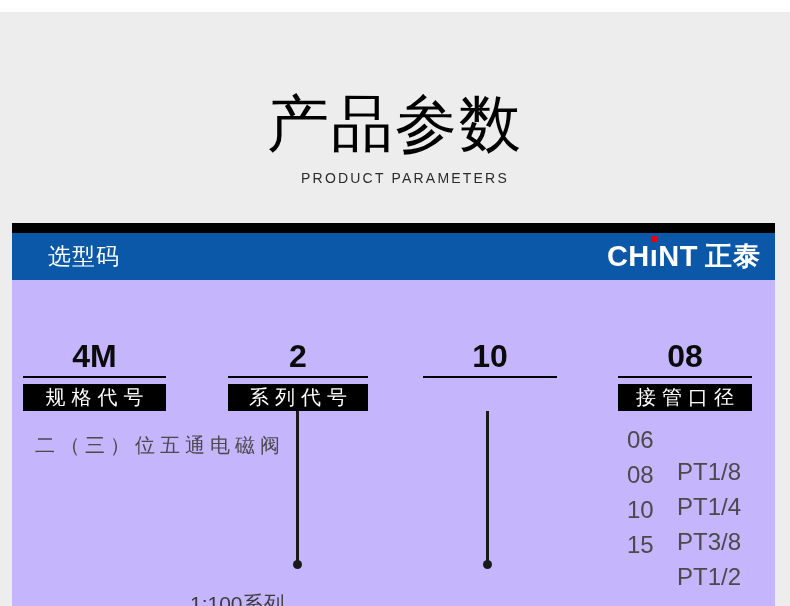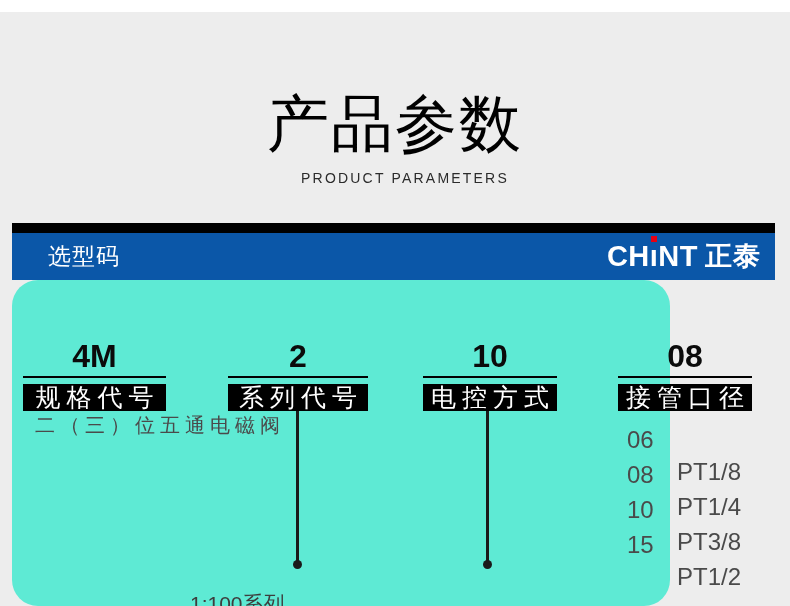--- a/index.html
+++ b/index.html
@@ -31,37 +31,37 @@
     position:absolute;left:36px;top:0;height:47px;line-height:47px;
     color:#fff;font-size:23px;letter-spacing:1px;
   }
   .logo{position:absolute;right:14px;top:0;height:47px;display:flex;align-items:center;gap:7px;}
   .logo-latin{color:#fff;font-weight:700;font-size:29px;letter-spacing:0.5px;line-height:1;margin-left:35px;}
   .logo-i{position:relative;display:inline-block;}
   .logo-dot{position:absolute;top:-6px;left:50%;margin-left:-3px;width:6px;height:6px;background:#e60012;}
   .logo-cjk{color:#fff;font-weight:700;font-size:27px;letter-spacing:1px;line-height:1;}
 
   
-  .card{position:absolute;left:12px;top:280px;width:658px;height:326px;background:#5eead4;border-radius:26px;}
+  .card{position:absolute;left:12px;top:280px;width:763px;height:326px;background:#c4b5fd;}
 
   
   .col{position:absolute;top:58px;text-align:center;}
   .c1{left:11px;width:143px;}
   .c2{left:216px;width:140px;}
   .c3{left:411px;width:134px;}
   .c4{left:606px;width:134px;}
   .code{font-size:32px;font-weight:700;color:#0b0b0b;height:36px;line-height:36px;}
   .rule{margin-top:2px;height:2px;background:#000;}
   .tag{
     margin-top:6px;height:27px;line-height:27px;background:#000;
-    color:#fff;font-size:25px;letter-spacing:6px;text-indent:6px;
+    color:#fff;font-size:20px;letter-spacing:6px;text-indent:6px;
   }
 
   .spec-note{
-    position:absolute;left:23px;top:132px;
+    position:absolute;left:23px;top:152px;
     font-size:20px;letter-spacing:5px;color:#4a4a4a;white-space:nowrap;
   }
 
   .pipe-table{position:absolute;left:615px;top:148px;}
   .pipe-row{display:flex;height:24px;line-height:24px;margin-bottom:11px;
     font-size:24px;color:#4a4a4a;}
   .pipe-num{width:50px;text-align:left;}
   .pipe-size{text-align:left;margin-top:32px;}
 
   .leader{position:absolute;top:131px;height:153px;width:3px;background:#1a1a1a;}
@@ -109,21 +109,20 @@
 
     <div class="col c2">
       <div class="code">2</div>
       <div class="rule"></div>
       <div class="tag">系列代号</div>
     </div>
 
     <div class="col c3">
       <div class="code">10</div>
       <div class="rule"></div>
-      <div class="tag">电控方式</div>
     </div>
 
     <div class="col c4">
       <div class="code">08</div>
       <div class="rule"></div>
       <div class="tag">接管口径</div>
     </div>
 
     <div class="spec-note">二（三）位五通电磁阀</div>
 

